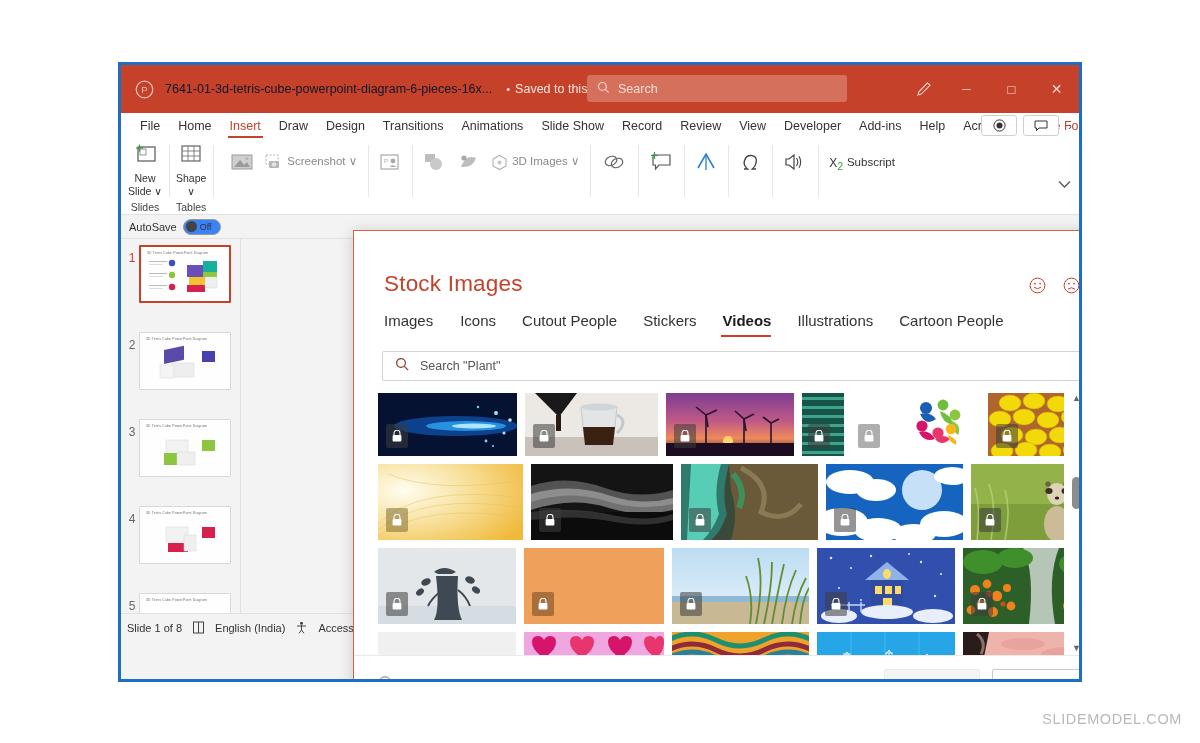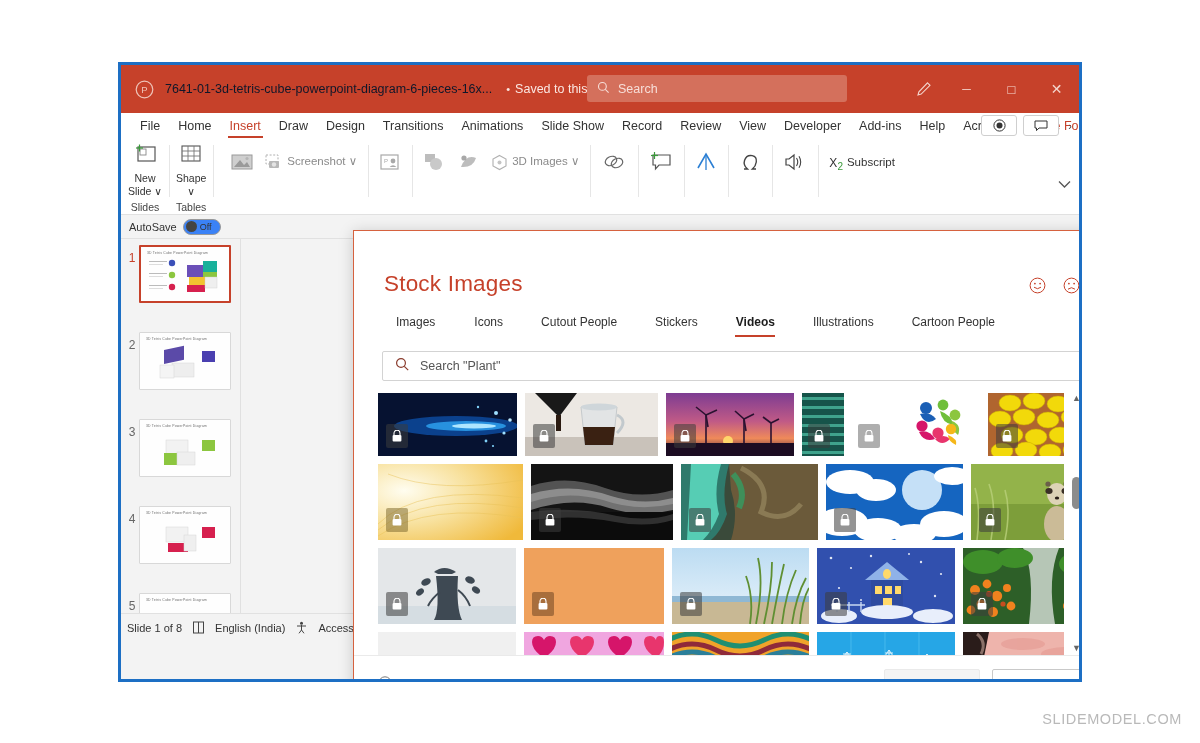--- a/index.html
+++ b/index.html
@@ -166,21 +166,21 @@
   .dlg-title {
     font-size: 22.5px; color: #c6412a; padding: 40px 0 0 30px; font-weight: normal;
     letter-spacing: .2px;
   }
   .dlg-feedback { position: absolute; right: 32px; top: 46px; display: flex; gap: 17px; }
   .smiley { color: #c6412a; }
   .dlg-tabs {
     display: flex; gap: 0; padding: 18px 0 0 30px; align-items: flex-end; height: 40px;
   }
   .dtab {
-    font-size: 12px; color: #333; padding: 0 13px 8px; position: relative; white-space: nowrap; margin-left: 12px;
+    font-size: 15px; color: #333; padding: 0 13px 8px; position: relative; white-space: nowrap;
   }
   .dtab:first-child { padding-left: 0; padding-right: 14px; }
   .dtab.active { color: #1c1c1c; font-weight: bold; }
   .dtab.active::after {
     content: ""; position: absolute; left: 12px; right: 13px; bottom: 0;
     height: 2px; background: #c6412a;
   }
   .dlg-search {
     margin: 14px 28px 0 28px; height: 30px; border: 1px solid #d3d3d3; border-radius: 2px;
     display: flex; align-items: center; gap: 10px; padding-left: 12px; background: #fff;

